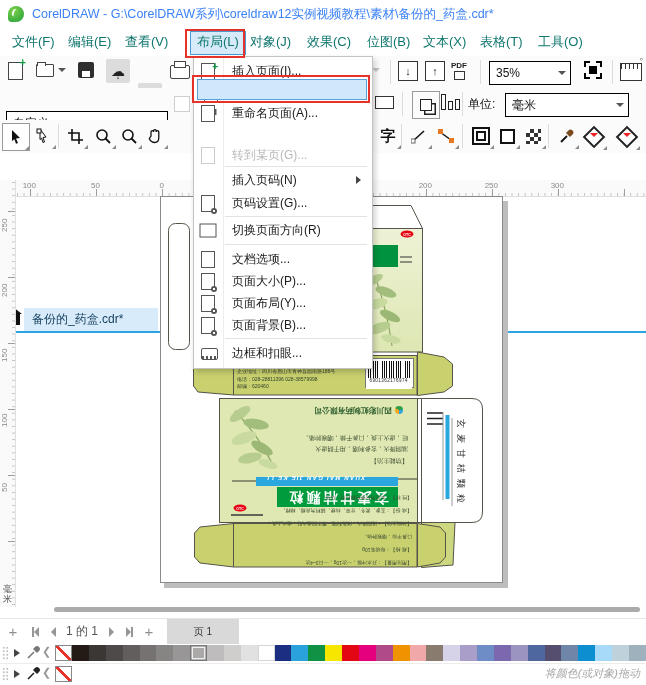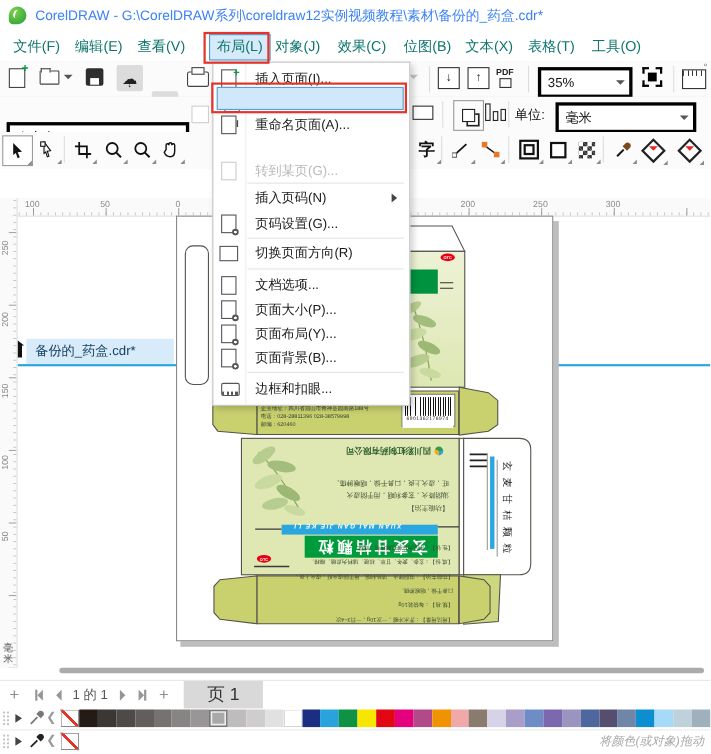--- a/index.html
+++ b/index.html
@@ -16,21 +16,21 @@
   
   .menubar{left:0;top:28px;width:646px;height:28px;background:#fff;border-bottom:1px solid #ececec;}
   .mb-item{position:absolute;top:3px;height:22px;line-height:22px;padding:0 6px;font-size:13px;color:#0f766e;}
   .mb-item.active{background:#d6eafa;border:1px solid #4a99d3;line-height:20px;}
   .redbox{border:2px solid #e5332a;background:transparent;z-index:70;pointer-events:none;}
   
   .bar{left:0;width:646px;background:#fbfbfb;border-bottom:1px solid #e7e7e7;}
   .tb{position:absolute;display:flex;align-items:center;justify-content:center;}
   .sep{position:absolute;width:1px;height:24px;background:#ddd;}
   .caret{width:0;height:0;border:4px solid transparent;border-top-color:#555;margin-top:4px;}
-  .combo{position:absolute;height:22px;background:#fff;border:3px solid #000000;display:flex;align-items:center;}
+  .combo{position:absolute;height:22px;background:#fff;border:1px solid #000000;display:flex;align-items:center;}
   .combo .cv{flex:1;padding-left:6px;font-size:12px;color:#111;}
   .combo .cc{width:16px;display:flex;justify-content:center;}
   .ibox{width:18px;height:18px;border:1.5px solid #333;display:flex;align-items:center;justify-content:center;
         font-size:11px;color:#222;background:#fff;}
   .icon-page{width:13px;height:16px;border:1px solid #444;background:#fff;position:relative;}
   .icon-page.plus::after{content:"+";position:absolute;right:-4px;top:-7px;color:#0c9c43;font-weight:bold;font-size:11px;}
   .folder{width:16px;height:11px;background:#fff;border:1px solid #444;border-radius:1px;position:relative;margin-top:4px;}
   .folder::before{content:"";position:absolute;left:0;top:-3px;width:7px;height:3px;border:1px solid #444;border-bottom:none;background:#fff;}
   .save{width:16px;height:16px;background:#2e2e2e;border-radius:2px;position:relative;}
   .save::after{content:"";position:absolute;left:4px;bottom:1px;width:8px;height:6px;background:#fff;}
@@ -138,21 +138,21 @@
   .mic.rot{transform:rotate(-90deg);}
   .mic.stamp{width:15px;height:10px;top:5px;border-radius:2px;background:repeating-linear-gradient(90deg,#555 0 2px,#fff 2px 4px) left bottom/100% 3px no-repeat,#fff;}
   .hl-item{left:197px;top:79px;width:168px;height:19px;background:#cfe9fb;border:1px solid #5a9fd6;z-index:55;}
   
   .statusbar{left:0;top:618px;width:646px;height:25px;background:#fff;border-top:1px solid #e6e6e6;}
   .nav{position:absolute;top:0;height:25px;display:flex;align-items:center;justify-content:center;color:#8f8f8f;}
   .tri{width:0;height:0;border:5px solid transparent;}
   .tri.l{border-right-color:#969696;border-left:none;}
   .tri.r{border-left-color:#969696;border-right:none;}
   .skipbar{width:2px;height:10px;background:#969696;}
-  .pagetab{left:167px;top:0;width:72px;height:25px;background:#d9d9d9;display:flex;align-items:center;justify-content:center;font-size:16px;color:#333;text-align:right;}
+  .pagetab{left:167px;top:0;width:72px;height:25px;background:#d9d9d9;display:flex;align-items:center;justify-content:center;font-size:10px;color:#333;text-align:right;}
   
   .prow{left:0;width:646px;height:19px;display:flex;align-items:center;}
   .grip{width:7px;height:14px;margin-left:2px;background:radial-gradient(#c0c0c0 1px,transparent 1.2px);background-size:3.5px 3.5px;}
   .flyarr{width:0;height:0;border:4px solid transparent;border-left:6px solid #444;margin:0 3px 0 5px;}
   .lt{color:#999;font-size:11px;margin:0 4px 2px 2px;}
   .swatches{display:flex;height:16px;flex:1;}
   .sw{flex:1;height:16px;}
   .sw.none{background:linear-gradient(45deg,transparent 44%,#e5332a 44%,#e5332a 56%,transparent 56%),#fff;box-shadow:inset 0 0 0 1px #888;}
   .sw.sel{box-shadow:inset 0 0 0 1.5px #777,inset 0 0 0 3px #eee;}
   .hint{margin-left:auto;padding-right:6px;font-style:italic;color:#a8a8a8;font-size:11px;white-space:nowrap;}

